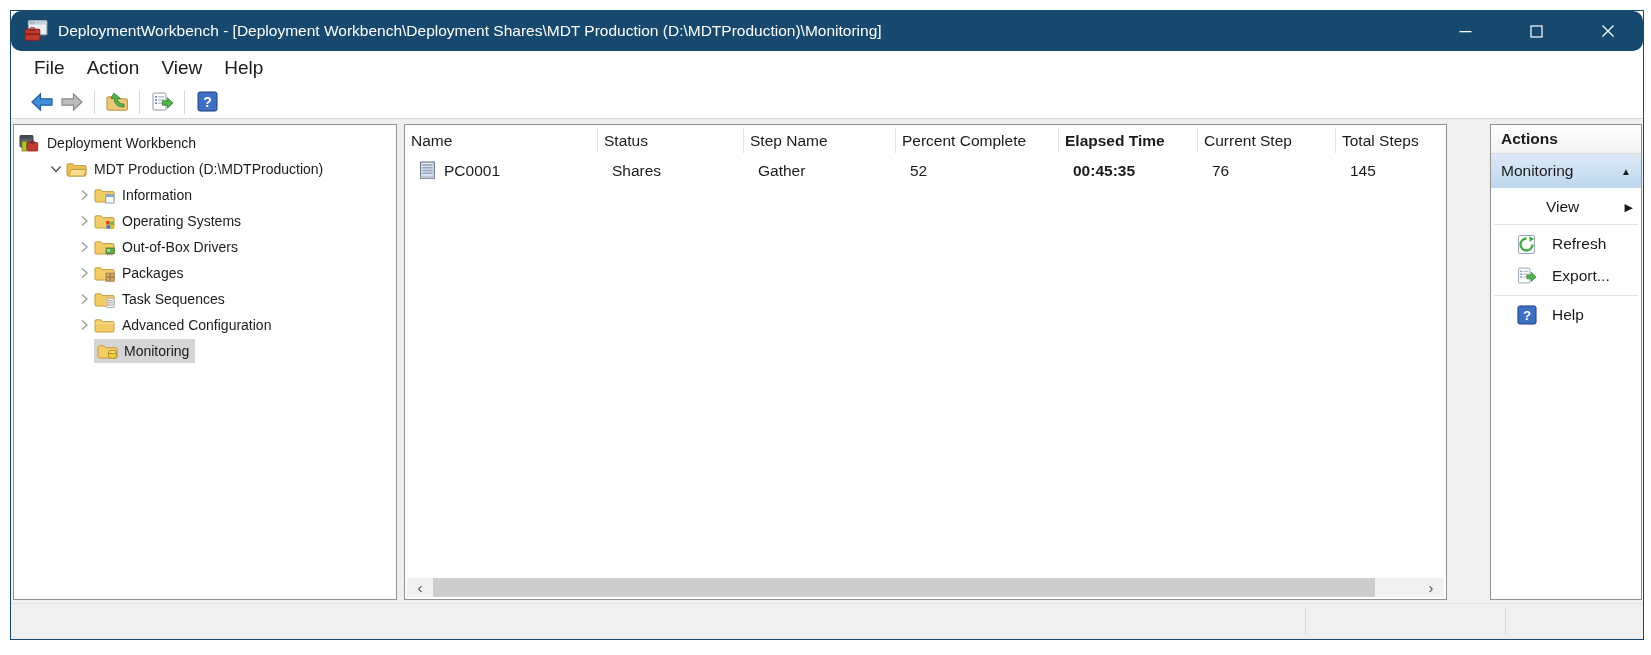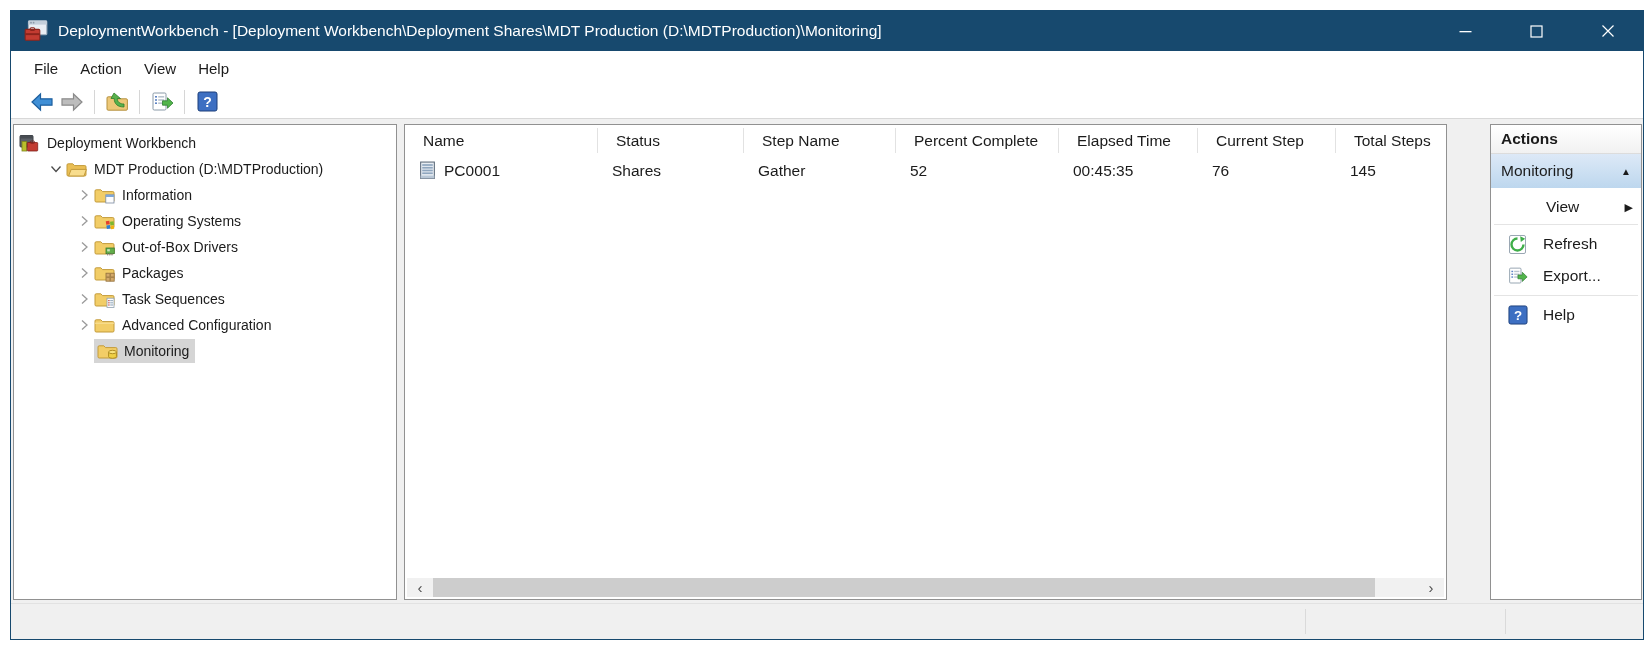--- a/index.html
+++ b/index.html
@@ -3,29 +3,29 @@
 <meta charset="utf-8">
 <style>
   * { margin:0; padding:0; box-sizing:border-box; }
   html,body { width:1651px; height:655px; background:#fff; overflow:hidden;
               font-family:"Liberation Sans", sans-serif; color:#1b1b1b; }
   .window { position:absolute; left:10px; top:10px; width:1634px; height:630px;
             border:1px solid #17496e; background:#fff; display:flex; flex-direction:column; }
 
   
   .titlebar { height:40px; background:#17496e; color:#fff; display:flex; align-items:center;
-              padding-left:12px; flex:0 0 auto; }
+              padding-left:12px; flex:0 0 auto;border-radius:10px; }
   .app-icon { width:26px; height:26px; margin-right:9px; flex:0 0 auto; }
   .title-text { font-size:15.5px; white-space:nowrap; overflow:hidden; }
   .win-controls { margin-left:auto; display:flex; height:100%; }
   .wc { width:71px; height:100%; display:flex; align-items:center; justify-content:center; }
 
   
   .menubar { height:34px; background:#fff; display:flex; align-items:center; padding-left:12px;
-             font-size:15px; flex:0 0 auto; }
+             font-size:19px; flex:0 0 auto; }
   .menu-item { padding:0 11px; height:100%; display:flex; align-items:center; cursor:default; }
 
   
   .toolbar { height:34px; background:#fff; border-bottom:1px solid #d8d8d8; display:flex;
              align-items:center; padding-left:16px; flex:0 0 auto; }
   .tb { width:26px; height:24px; display:flex; align-items:center; justify-content:center; margin:0 2px; }
   .tb-sep { width:1px; height:24px; background:#d6d6d6; margin:0 7px; }
 
   
   .content { flex:1 1 auto; background:#f0f0f0; display:flex; padding:5px 1px 3px 2px; gap:7px; min-height:0; }
@@ -40,24 +40,24 @@
   .trow.lvl3 { padding-left:60px; }
   .chev { width:20px; height:14px; display:flex; align-items:center; justify-content:center; flex:0 0 auto; }
   .ticon { width:21px; height:18px; margin-right:7px; display:flex; align-items:center; flex:0 0 auto; }
   .tlabel { line-height:20px; }
   .sel-wrap { display:flex; align-items:center; background:#d5d5d5; padding:2px 6px 2px 3px; }
   .sel-wrap .ticon { margin-right:6px; }
 
   
   .main-panel { flex:1 1 auto; position:relative; display:flex; flex-direction:column; font-size:15.5px; min-width:0; }
   .lv-header { display:flex; height:31px; align-items:center; flex:0 0 auto; }
-  .hcell { position:relative; padding-left:18px; height:100%; display:flex; align-items:center; }
+  .hcell { position:relative; padding-left:6px; height:100%; display:flex; align-items:center; }
   .hcell:not(:last-child)::after { content:""; position:absolute; right:0; top:3px; height:25px; width:1px; background:#e2e2e2; }
   .c0{width:193px;flex:0 0 auto;} .c1{width:146px;flex:0 0 auto;} .c2{width:152px;flex:0 0 auto;}
-  .c3{width:163px;flex:0 0 auto;} .c4{width:139px;flex:0 0 auto;} .c5{width:138px;flex:0 0 auto;}
+  .c3{width:163px;flex:0 0 auto;} .c4{width:139px;flex:0 0 auto;font-weight:bold;} .c5{width:138px;flex:0 0 auto;}
   .c6{flex:1 1 auto;}
   .lv-row { display:flex; height:29px; align-items:center; flex:0 0 auto; }
   .cell { padding-left:14px; display:flex; align-items:center; height:100%; overflow:hidden; }
   .row-icon { width:17px; height:19px; margin-right:8px; flex:0 0 auto; }
 
   
   .hscroll { position:absolute; left:2px; right:2px; bottom:2px; height:19px; background:#f1f1f1;
              display:flex; align-items:stretch; }
   .sb-btn { width:26px; display:flex; align-items:center; justify-content:center; color:#4d4d4d;
             font-size:15px; line-height:19px; }
@@ -65,21 +65,21 @@
   .sb-thumb { position:absolute; left:0; top:0; bottom:0; width:95.6%; background:#cdcdcd; }
 
   
   .actions-panel { width:152px; flex:0 0 auto; font-size:15.5px; display:flex; flex-direction:column;margin-left:36px; }
   .actions-header { height:29px; display:flex; align-items:center; padding-left:10px; font-weight:bold;
                     background:linear-gradient(#ffffff,#f1f1f1); border-bottom:1px solid #dcdcdc; }
   .actions-group { height:34px; display:flex; align-items:center; padding:0 10px;
                    background:linear-gradient(#dde9f7,#bdd7ee); }
   .caret { margin-left:auto; font-size:10px; color:#1b1b1b; }
   .action-list { padding-top:5px; }
-  .action-item { height:32px; display:flex; align-items:center; padding-left:16px; }
+  .action-item { height:32px; display:flex; align-items:center; padding-left:25px; }
   .action-item .aicon { width:21px; height:21px; margin-right:15px; display:flex; align-items:center; justify-content:center; flex:0 0 auto; }
   .action-item.view-item { padding-left:55px; height:28px; }
   .submenu-arrow { margin-left:auto; margin-right:8px; font-size:11px; }
   .a-sep { height:1px; background:#e4e4e4; margin:3px 3px; }
 
   
   .statusbar { height:36px; background:#f0f0f0; border-top:1px solid #e2e2e2; position:relative; flex:0 0 auto; }
   .stat-sep { position:absolute; top:5px; height:25px; width:1px; background:#dadada; }
   .stat-sep.s1 { right:337px; }
   .stat-sep.s2 { right:137px; }

